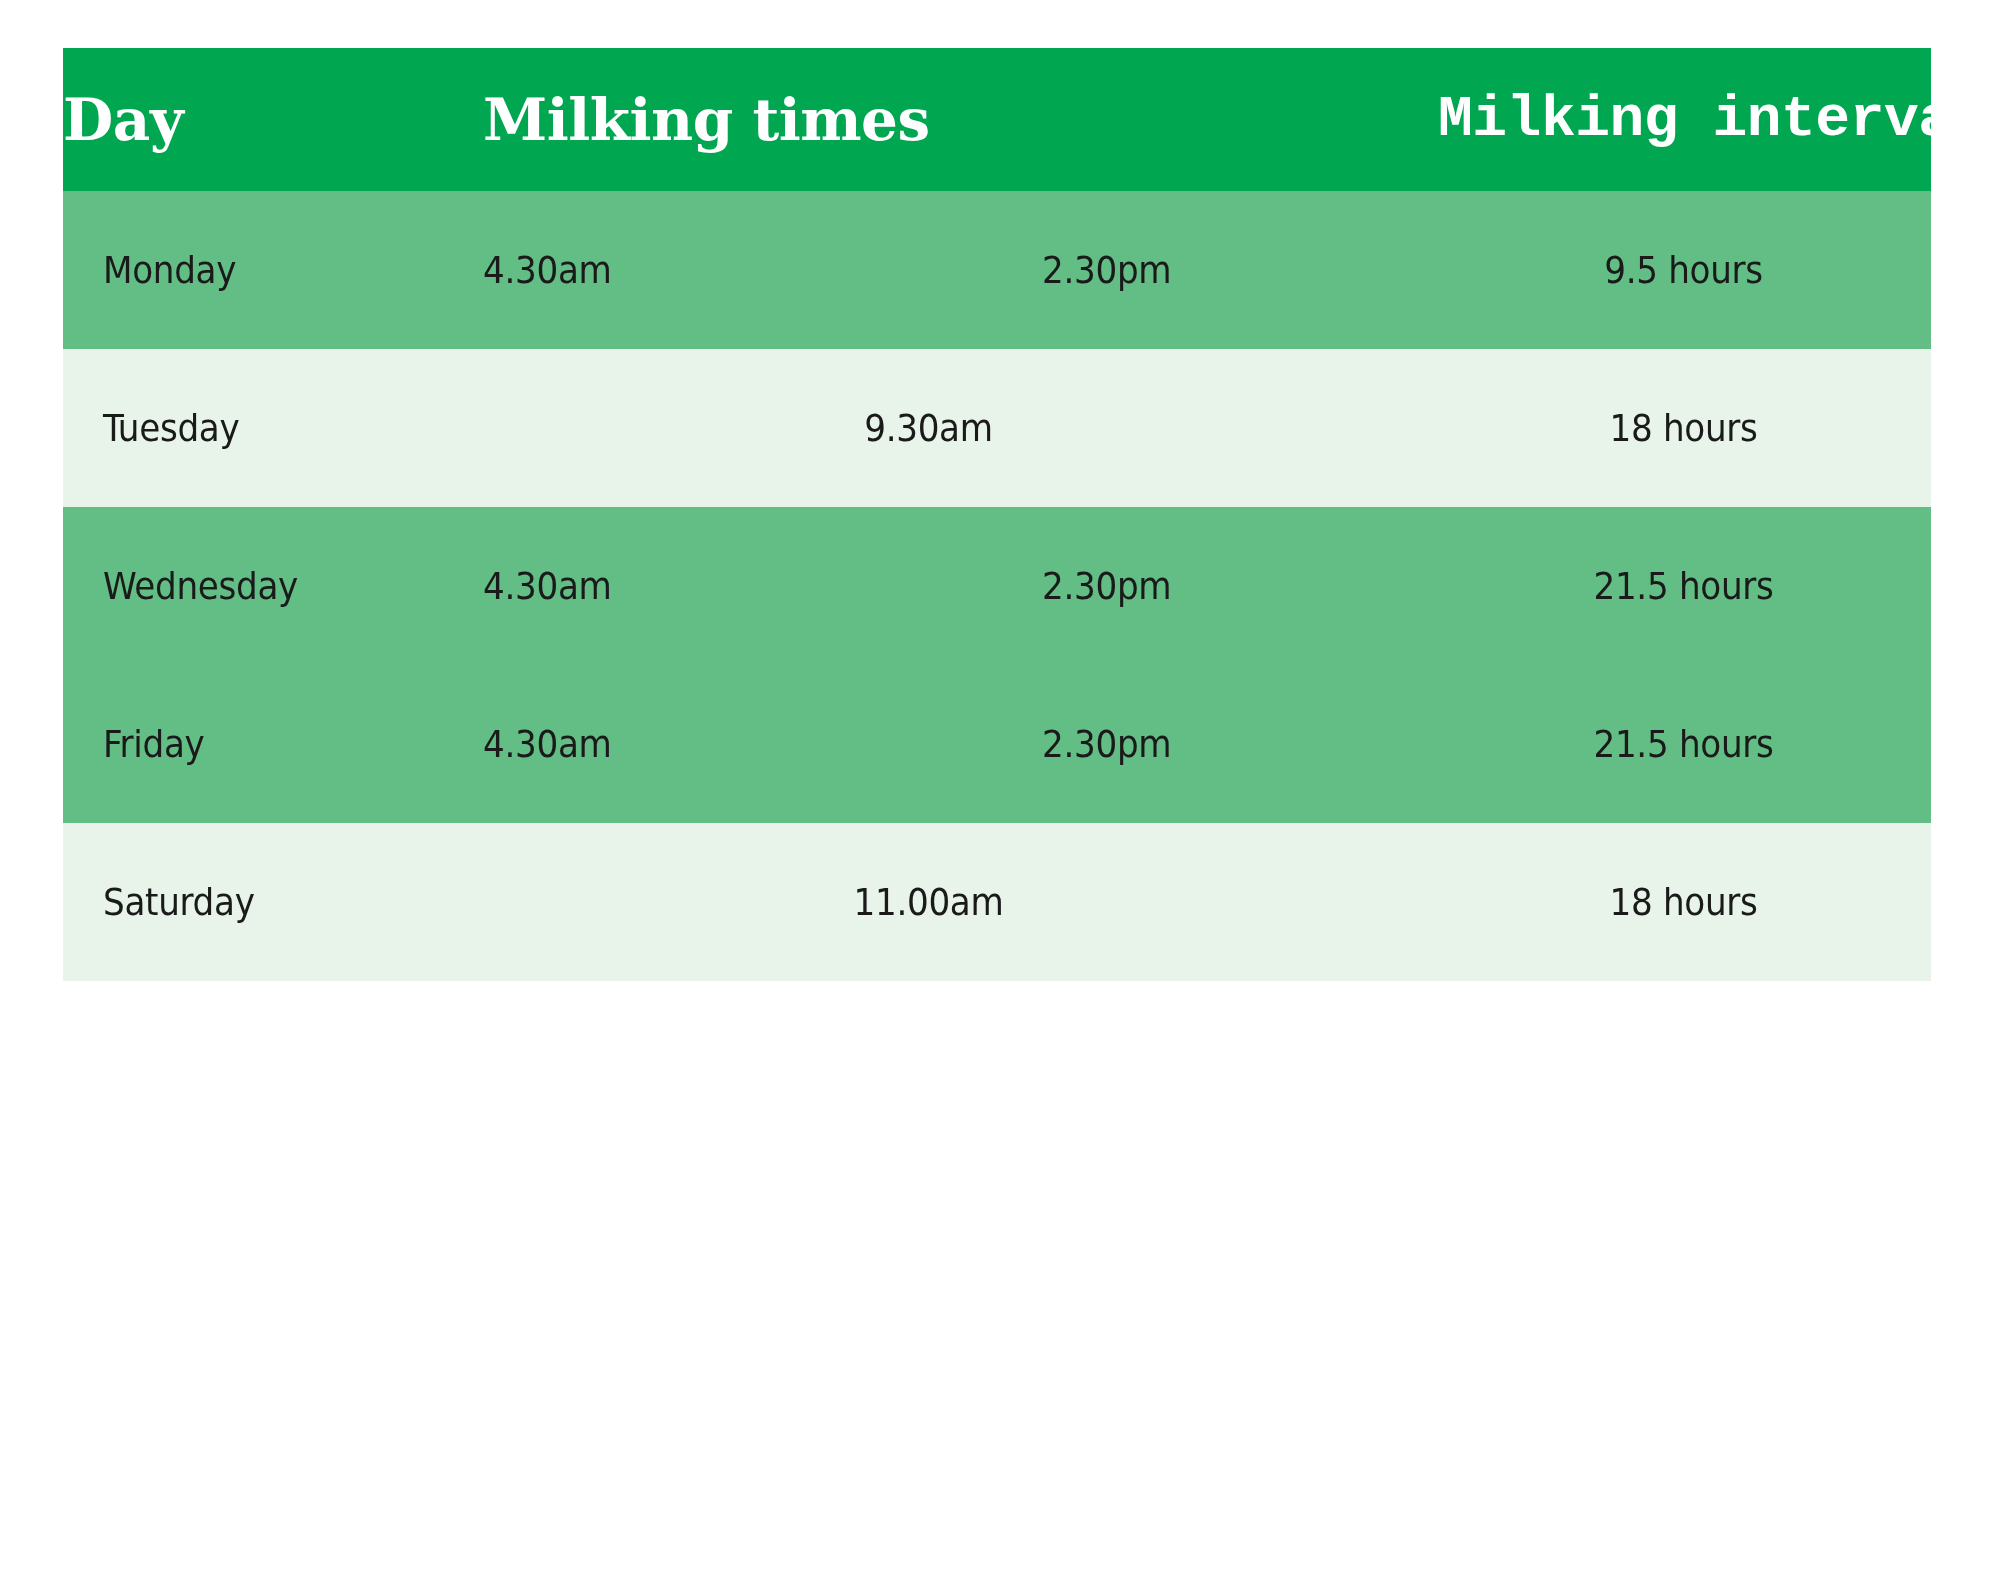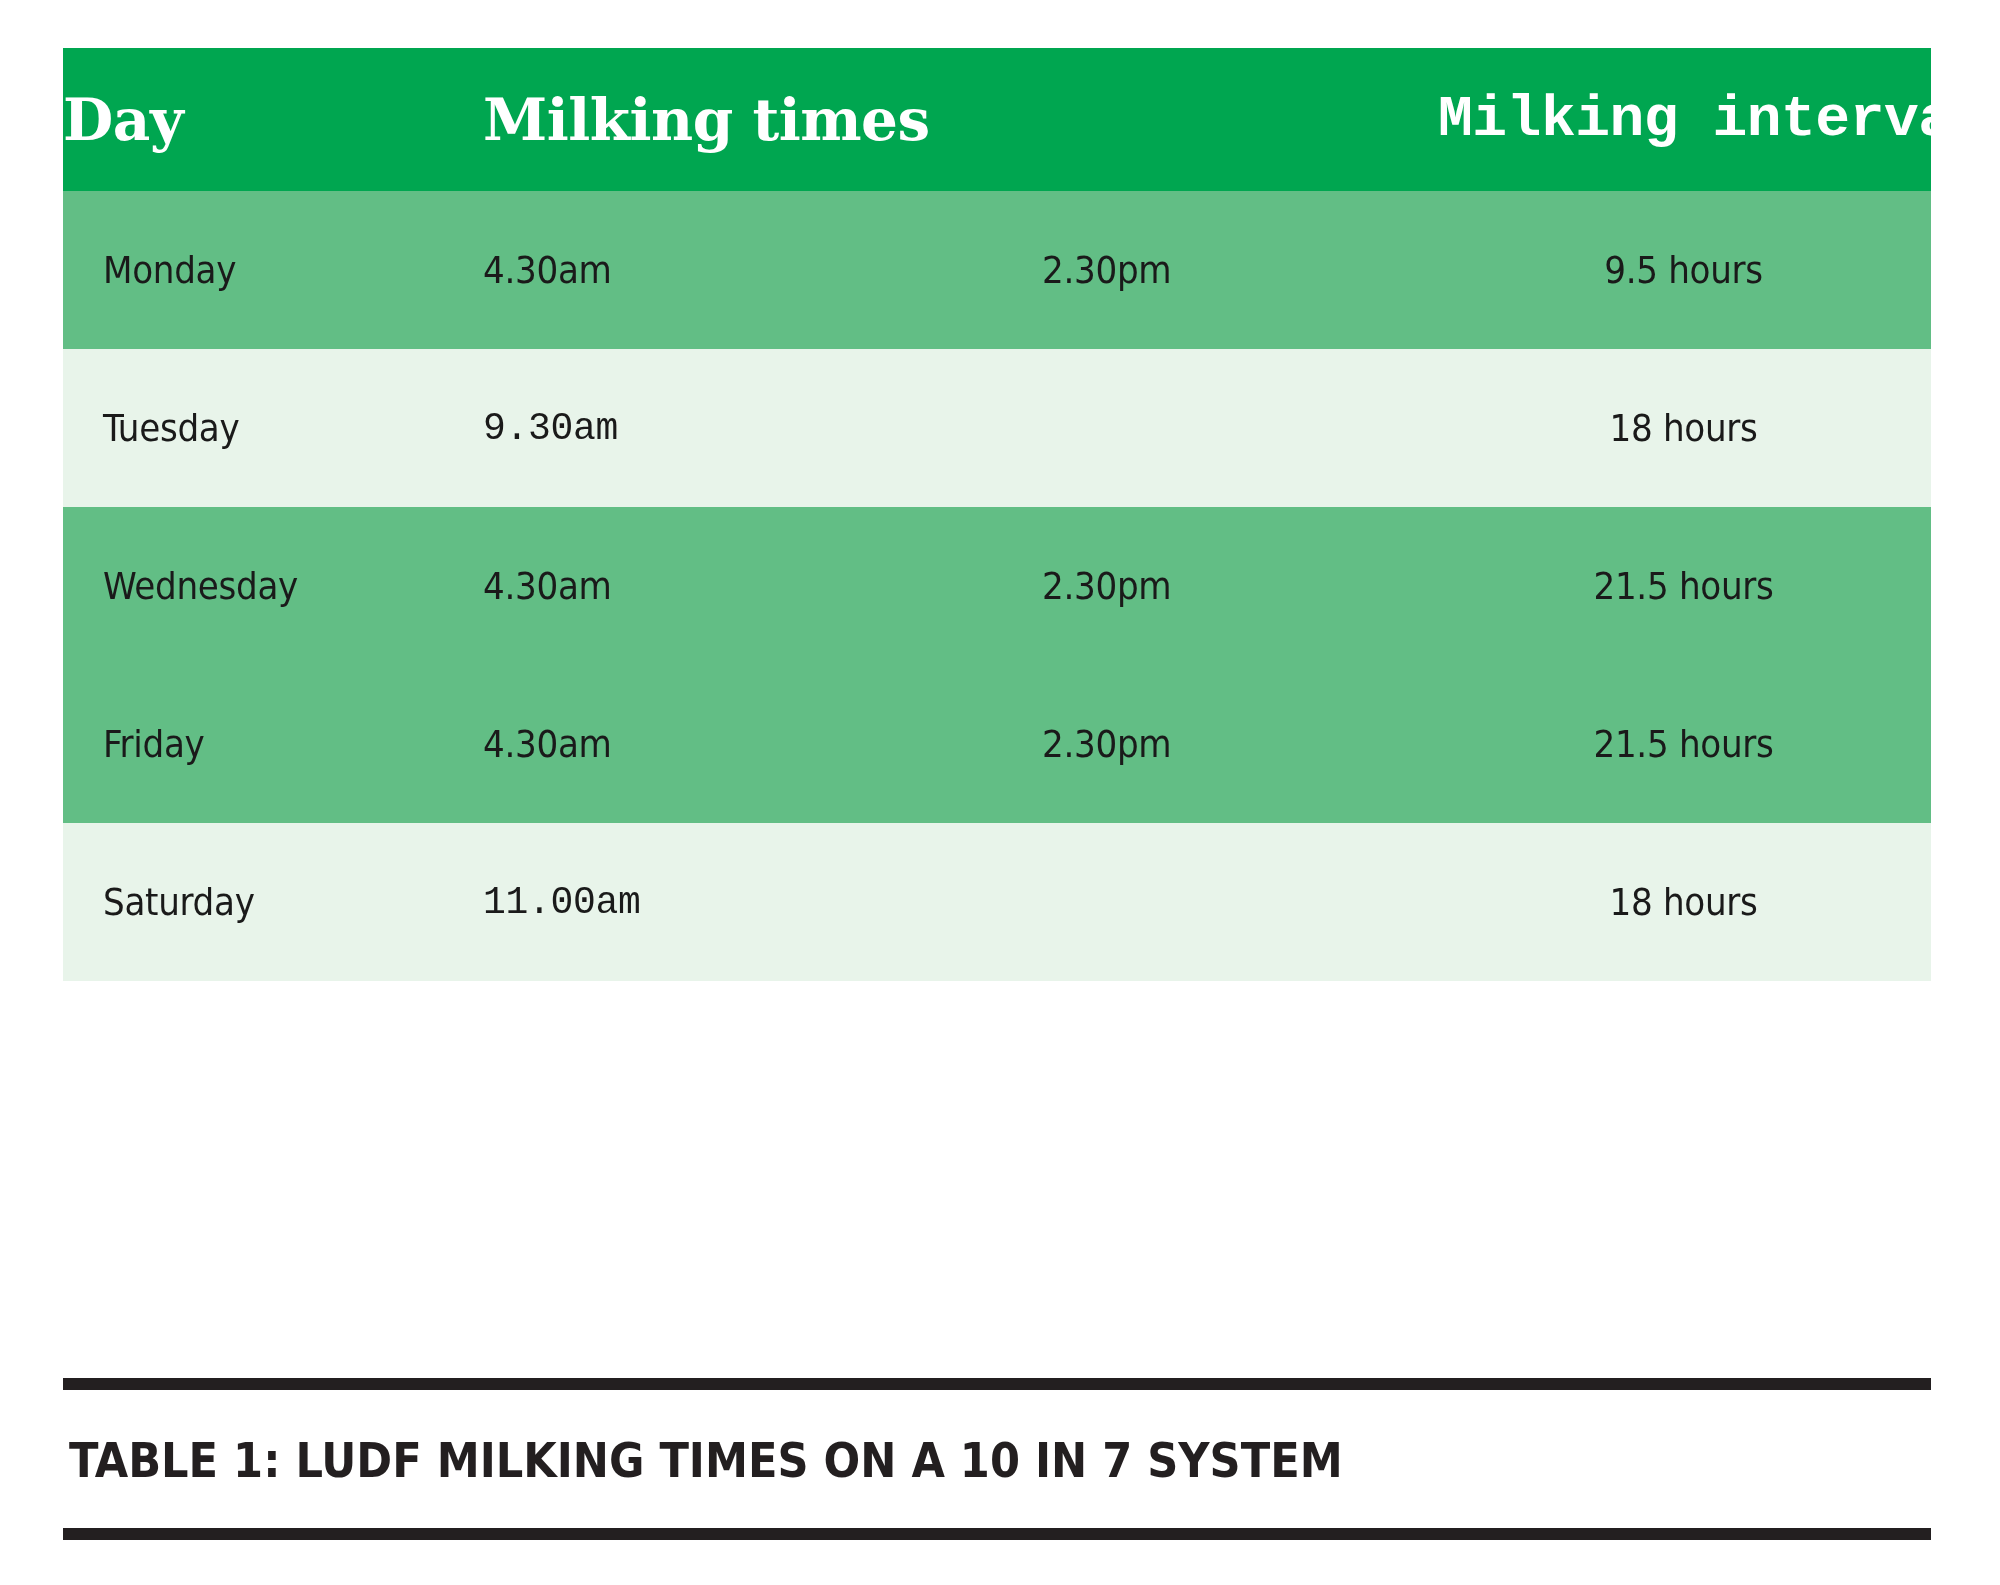--- a/index.html
+++ b/index.html
@@ -90,23 +90,22 @@
     padding-left: 40px;
   }
   td.cell-time-a {
     text-align: left;
   }
   td.cell-time-b {
     text-align: left;
     padding-left: 14px;
   }
   td.cell-time-span {
-    text-align: left;
+    text-align: center;
     padding-right: 64px;
-    font-family: Liberation Mono, monospace;
   }
   td.cell-interval {
     text-align: center;
     padding-right: 2px;
   }
 
   .caption-block {
     position: absolute;
     left: 63px;
     top: 1378px;
@@ -180,19 +179,14 @@
           </tr>
           <tr class="row-light">
             <td class="cell-day">Saturday</td>
             <td class="cell-time-span" colspan="2">11.00am</td>
             <td class="cell-interval">18 hours</td>
           </tr>
         </tbody>
     </table>
   </div>
 
-  <div class="caption-block">
-    <div class="rule-top"></div>
-    <div class="caption-text">TABLE 1: LUDF MILKING TIMES ON A 10 IN 7 SYSTEM</div>
-    <div class="rule-bottom"></div>
-  </div>
 
 </div>
 
 </body></html>

